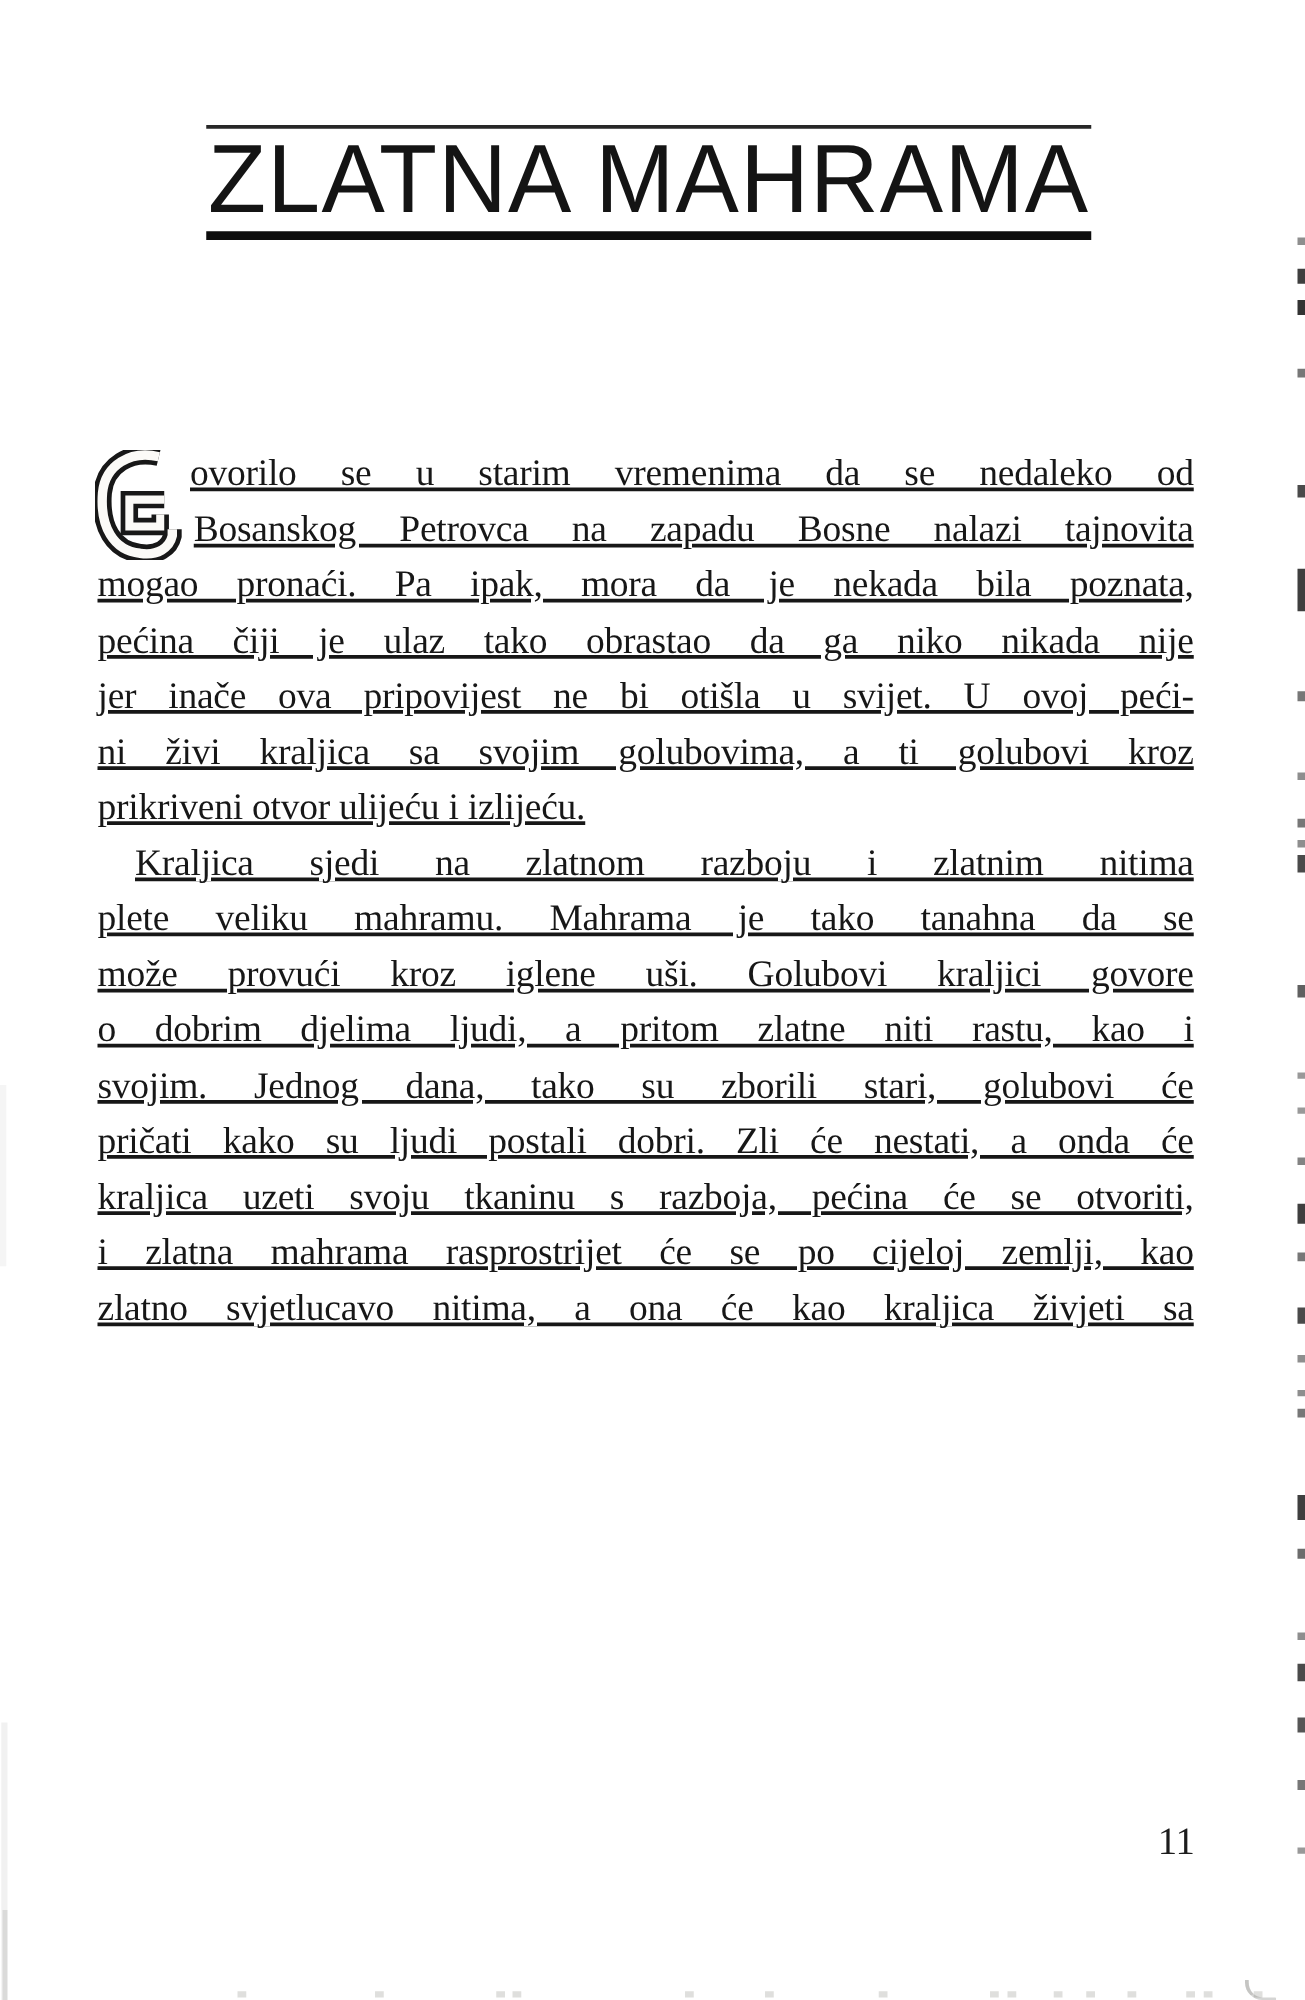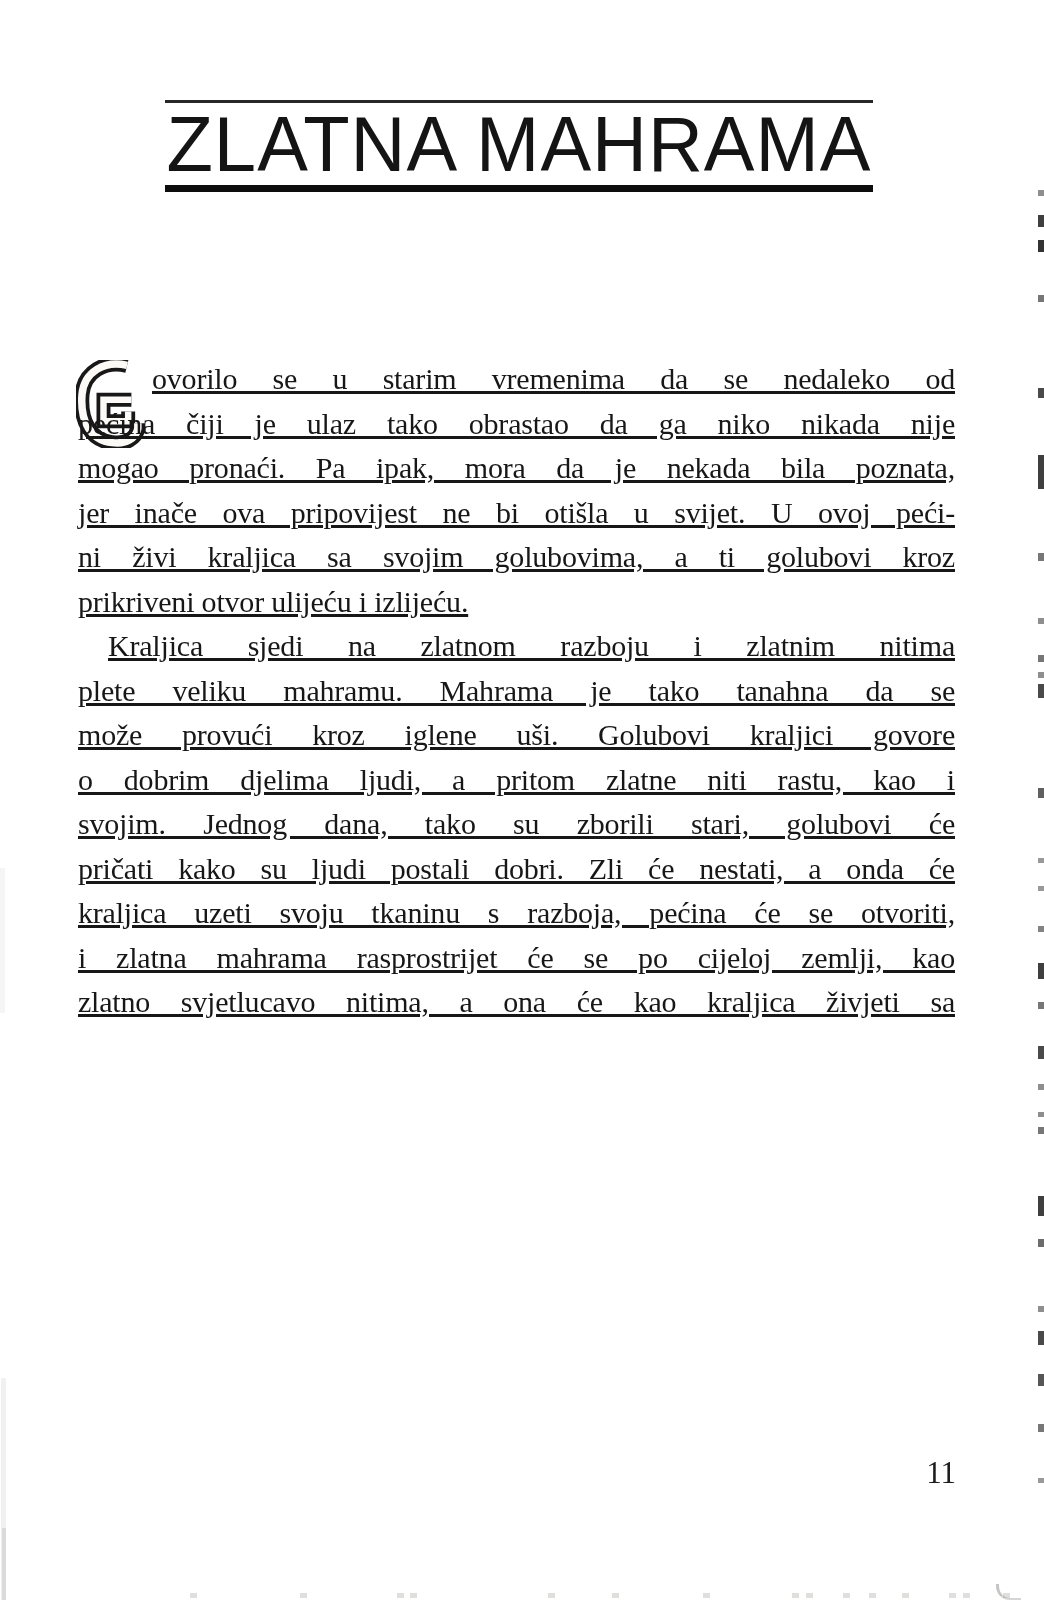--- a/index.html
+++ b/index.html
@@ -96,22 +96,23 @@
 
       <path d="M 51 37 L 25 37 L 25 57 L 48 57 L 48 48" fill="none" stroke="#181818" stroke-width="13" stroke-linejoin="miter" stroke-linecap="butt"></path>
 
       <path d="M 47 5 C 26 0, 7 11, 5 32 C 3 57, 13 75, 33 77 C 46 79, 55 73, 57 64 L 57 59" fill="none" stroke="#fbfaf7" stroke-width="7" stroke-linejoin="miter" stroke-linecap="butt"></path>
       <path d="M 51 37 L 25 37 L 25 57 L 48 57 L 48 48" fill="none" stroke="#fbfaf7" stroke-width="6" stroke-linejoin="miter" stroke-linecap="butt"></path>
     </svg>
   </div>
 
   <div class="story">
     <div class="line dc-top">ovorilo se u starim vremenima da se nedaleko od</div>
+    <div class="line dc-bottom">Bosanskog Petrovca na zapadu Bosne nalazi tajnovita</div>
+    <div class="line">mogao pronaći. Pa ipak, mora da je nekada bila poznata,</div>
     <div class="line">pećina čiji je ulaz tako obrastao da ga niko nikada nije</div>
-    <div class="line">mogao pronaći. Pa ipak, mora da je nekada bila poznata,</div>
     <div class="line">jer inače ova pripovijest ne bi otišla u svijet. U ovoj peći-</div>
     <div class="line">ni živi kraljica sa svojim golubovima, a ti golubovi kroz</div>
     <div class="line para-end">prikriveni otvor ulijeću i izlijeću.</div>
     <div class="line indented">Kraljica sjedi na zlatnom razboju i zlatnim nitima</div>
     <div class="line">plete veliku mahramu. Mahrama je tako tanahna da se</div>
     <div class="line">može provući kroz iglene uši. Golubovi kraljici govore</div>
     <div class="line">o dobrim djelima ljudi, a pritom zlatne niti rastu, kao i</div>
     <div class="line">svojim. Jednog dana, tako su zborili stari, golubovi će</div>
     <div class="line">pričati kako su ljudi postali dobri. Zli će nestati, a onda će</div>
     <div class="line">kraljica uzeti svoju tkaninu s razboja, pećina će se otvoriti,</div>

